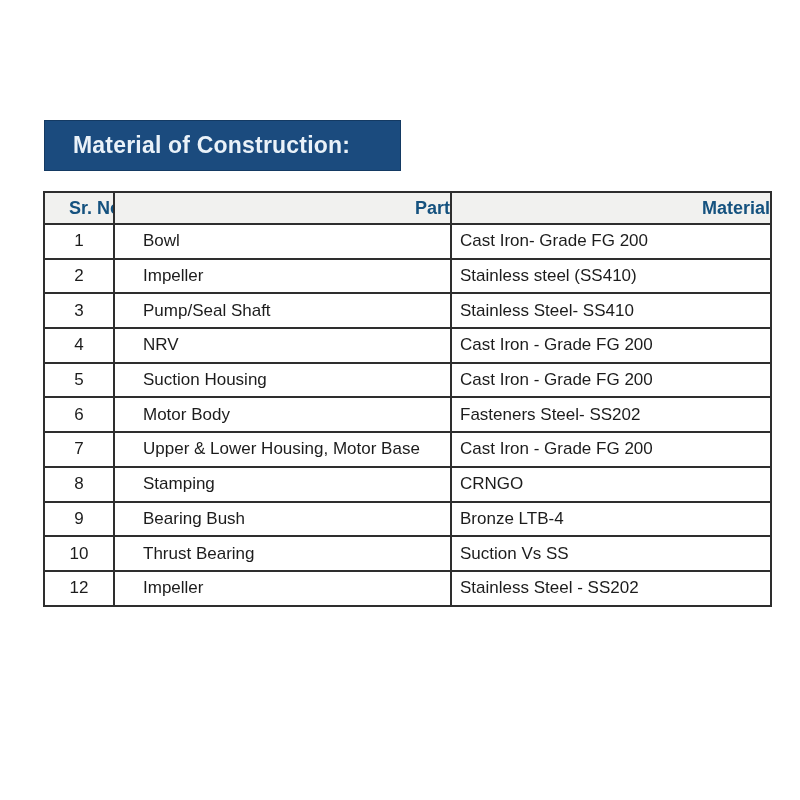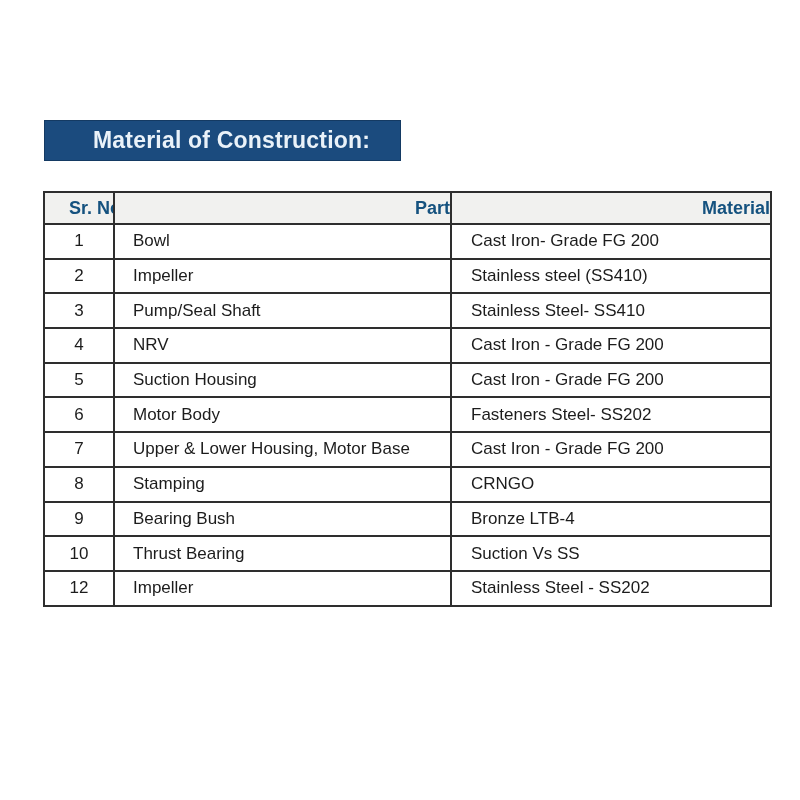--- a/index.html
+++ b/index.html
@@ -16,26 +16,26 @@
   body{
     width:800px;height:800px;
     background:var(--page-bg);
     font-family:"Liberation Sans", sans-serif;
     position:relative;
     overflow:hidden;
   }
   .title-bar{
     position:absolute;
     left:44px;top:120px;
-    width:357px;height:41px;
+    width:357px;height:51px;
     background:var(--title-bar-bg);
     border:1px solid var(--title-bar-border);
     box-sizing:border-box;
     display:flex;align-items:center;
-    padding-left:48px;
+    padding-left:28px;
   }
   .title-bar span{
     color:var(--title-text);
     font-size:23px;
     font-weight:bold;
     letter-spacing:0.2px;
     white-space:nowrap;
   }
   table.materials{
     position:absolute;
@@ -65,22 +65,22 @@
     padding-left:24px;
   }
   table.materials td{
     background:#ffffff;
     color:var(--cell-text);
     font-size:17px;
     height:34.7px;
     padding:0;
   }
   table.materials td:nth-child(1){text-align:center;}
-  table.materials td:nth-child(2){text-align:left;padding-left:18px;}
-  table.materials td:nth-child(3){text-align:left;padding-left:19px;}
+  table.materials td:nth-child(2){text-align:left;padding-left:28px;}
+  table.materials td:nth-child(3){text-align:left;padding-left:8px;}
 </style>
 </head>
 <body>
 
 <div class="title-bar">
   <span>Material of Construction:</span>
 </div>
 
 <table class="materials">
   <colgroup>

